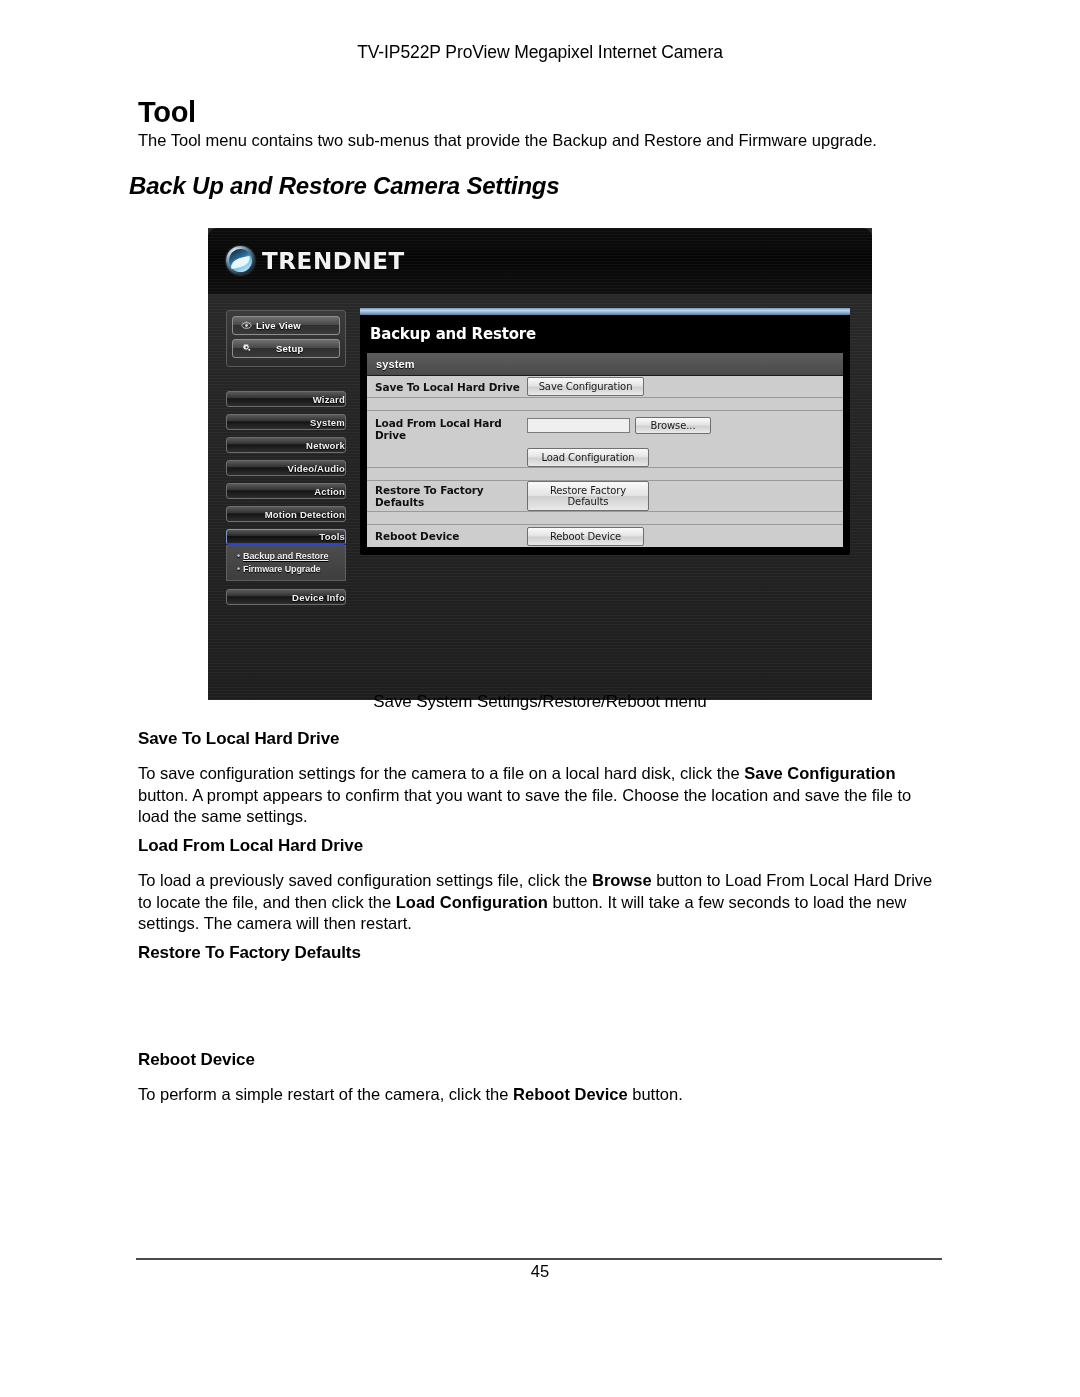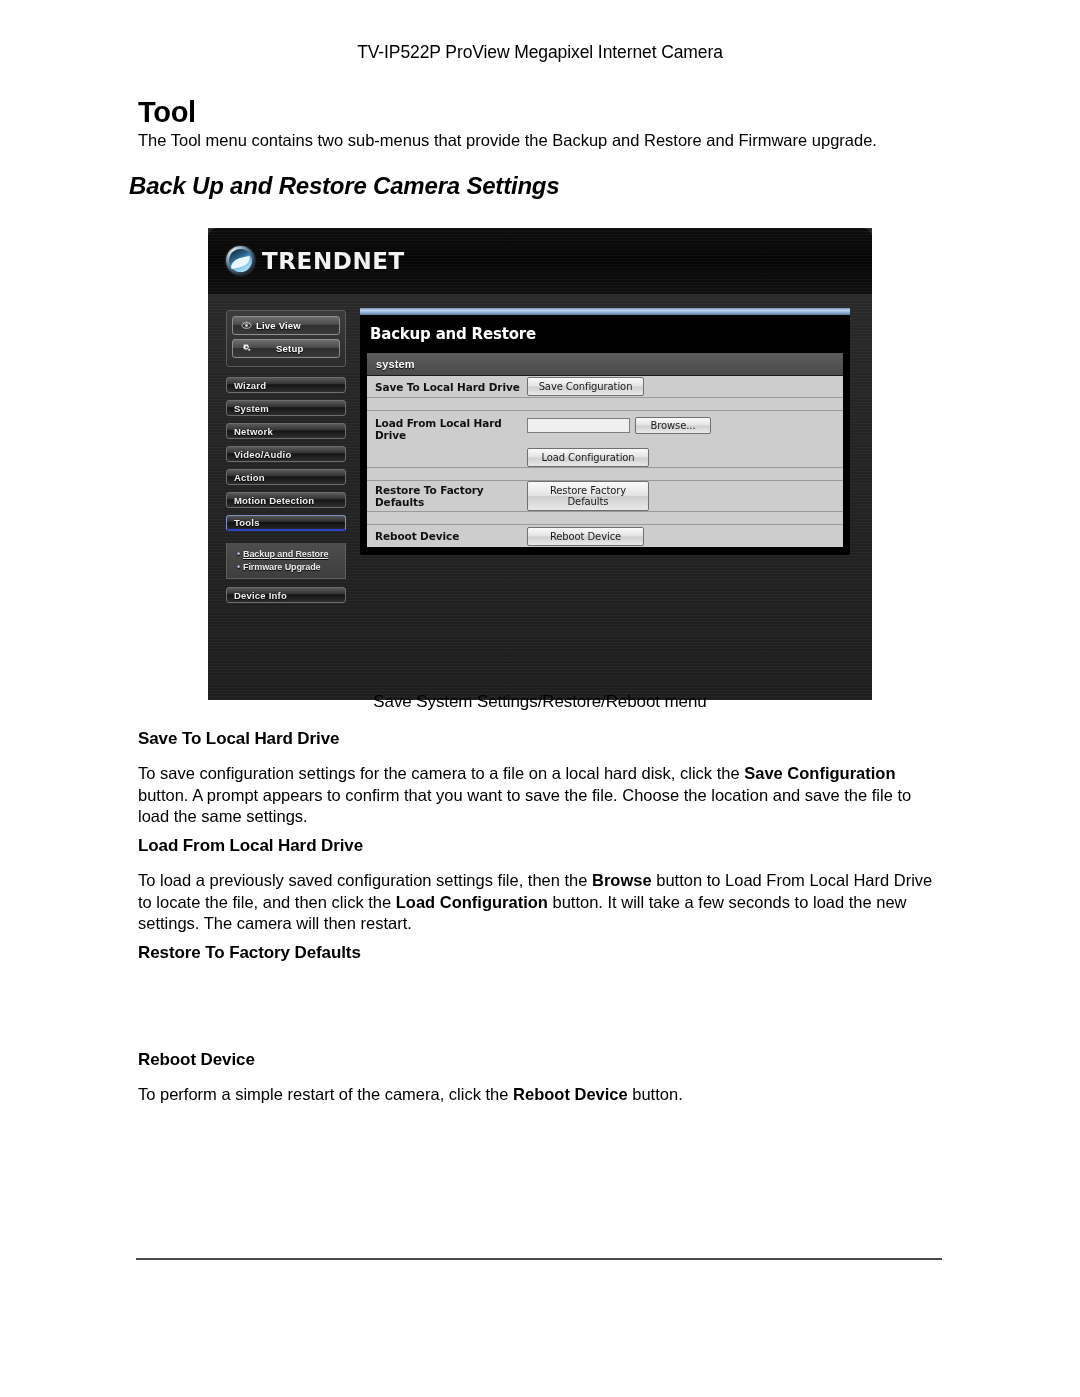--- a/index.html
+++ b/index.html
@@ -224,21 +224,21 @@
     position: absolute;
     left: 18px;
     top: 82px;
     width: 120px;
   }
   .side-card {
     background: linear-gradient(to bottom, #3c3c3c, #2c2c2c);
     border: 1px solid #5a5a5a;
     border-radius: 3px;
     padding: 5px 5px 8px 5px;
-    margin-bottom: 10px;
+    margin-bottom: 24px;
   }
   .btn-lv, .btn-su {
     height: 17px;
     border: 1px solid #8e8e8e;
     border-radius: 3px;
     background: linear-gradient(to bottom, #6e6e6e 0%, #4a4a4a 45%, #2f2f2f 50%, #3a3a3a 100%);
     display: flex;
     align-items: center;
     gap: 4px;
     padding-left: 8px;
@@ -265,26 +265,27 @@
     background: linear-gradient(to bottom, #5a5a5a 0%, #333333 42%, #151515 48%, #2e2e2e 100%);
     color: #f0f0f0;
     font-size: 9.5px;
     font-weight: bold;
     letter-spacing: 0.2px;
     display: flex;
     align-items: center;
     padding-left: 7px;
     text-shadow: 0 1px 1px #000;
     box-sizing: border-box;
+    justify-content: flex-end;
   }
   .nav-btn.active {
     border: 1px solid #7f93c4;
     background: linear-gradient(to bottom, #555555 0%, #2e2e2e 42%, #101010 48%, #262626 100%);
     border-bottom: 2px solid #2b44c8;
-    margin-bottom: 12px;
+    margin-bottom: 0;
   }
   .submenu {
     background: linear-gradient(to bottom, #4d4d4d, #3e3e3e);
     border-left: 1px solid #5f5f5f;
     border-right: 1px solid #5f5f5f;
     border-bottom: 1px solid #5f5f5f;
     padding: 4px 0 5px 0;
     margin-bottom: 8px;
   }
   .sub-item {
@@ -527,27 +528,28 @@
 
   <div class="centered-sub">Save System Settings/Restore/Reboot menu</div>
 
   <div class="sec" id="sec-save">
     <h3>Save To Local Hard Drive</h3>
     <p><span>To save configuration settings for the camera to a file on a local hard disk, click the </span><b>Save Configuration</b><span> button. A prompt appears to confirm that you want to save the file. Choose the location and save the file to load the same settings.</span></p>
   </div>
 
   <div class="sec" id="sec-load">
     <h3>Load From Local Hard Drive</h3>
-    <p><span>To load a previously saved configuration settings file, then the </span><b>Browse</b><span> button to Load From Local Hard Drive to locate the file, and then click the </span><b>Load Configuration</b><span> button. It will take a few seconds to load the new settings. The camera will then restart.</span></p>
+    <p><span>To load a previously saved configuration settings file, click the </span><b>Browse</b><span> button to Load From Local Hard Drive to locate the file, and then click the </span><b>Load Configuration</b><span> button. It will take a few seconds to load the new settings. The camera will then restart.</span></p>
   </div>
 
   <div class="sec" id="sec-rest">
     <h3>Restore To Factory Defaults</h3>
   </div>
 
   <div class="sec" id="sec-boot">
     <h3>Reboot Device</h3>
     <p><span>To perform a simple restart of the camera, click the </span><b>Reboot Device</b><span> button.</span></p>
   </div>
 
   <div class="footer-rule"></div>
+  <div class="page-no">45</div>
 
 </div>
 
 </body></html>

